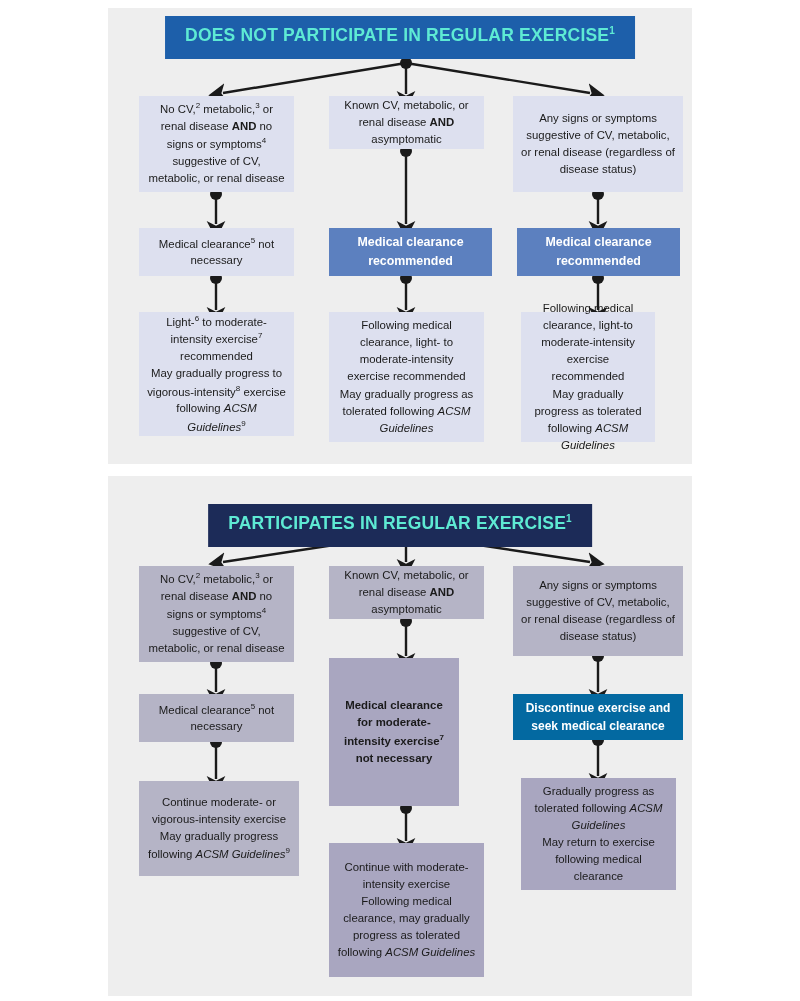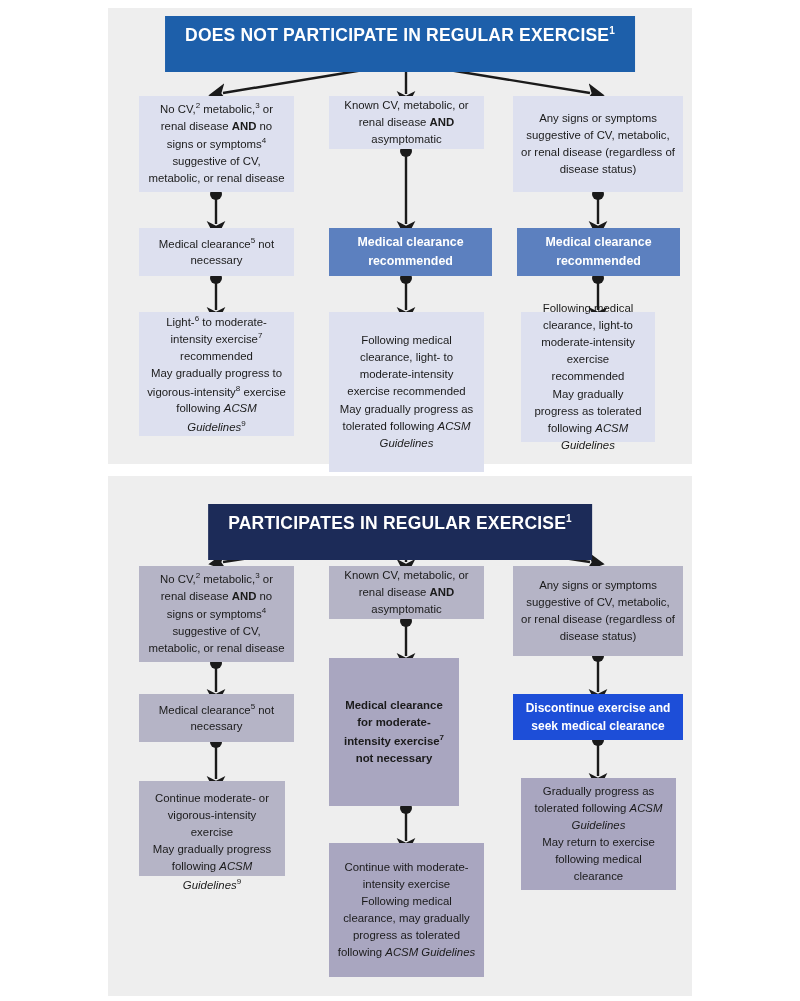--- a/index.html
+++ b/index.html
@@ -15,27 +15,27 @@
     left: 108px; width: 584px;
     background: #eeeeee;
   }
   #panel-no-exercise { top: 8px; height: 456px; }
   #panel-exercise   { top: 476px; height: 520px; }
 
   .banner {
     position: absolute;
     left: 50%;
     transform: translateX(-50%);
-    color: #ffffff;
+    color: #5eead4;
     text-align: center;
     font-weight: 700;
     font-size: 17.5px;
     letter-spacing: 0.2px;
     line-height: 1;
-    padding: 10px 20px 28px 20px;
+    padding: 10px 20px 15px 20px;
     white-space: nowrap;
   }
   #banner-a { background: #1d5faa; top: 16px; }
   #banner-b { background: #1c2b58; top: 504px; }
   .banner .sup { font-size: 10px; vertical-align: super; }
 
   
   .box {
     position: absolute;
     text-align: center;
@@ -50,21 +50,21 @@
   .box p { margin: 0; }
   .box p + p { }
   .box .sup { font-size: 8px; vertical-align: super; }
   .box .it { font-style: italic; }
   .box .bd { font-weight: 700; }
 
   .t-lavender { background: #dde0ef; }
   .t-blue     { background: #5c80bf; color:#ffffff; font-weight:700; font-size:12.4px; }
   .t-gray     { background: #b5b4c6; }
   .t-violet   { background: #a9a6c0; color:#1a1a1a; font-weight:700; }
-  .t-darkviolet{ background: #1d4ed8; color:#ffffff; font-weight:700; font-size:12px; }
+  .t-darkviolet{ background: #0369a1; color:#ffffff; font-weight:700; font-size:12px; }
 
   
   .wires { position:absolute; left:0; top:0; width:800px; height:1001px; pointer-events:none; }
 </style>
 </head>
 <body>
 
 <div class="page">
 
   <div class="panel" id="panel-no-exercise"></div>
@@ -137,21 +137,21 @@
   </div>
 
   <div class="box t-lavender" style="left:329px; top:96px; width:155px; height:53px;">
     <p>Known CV, metabolic, or renal disease <span class="bd">AND</span> asymptomatic</p>
   </div>
 
   <div class="box t-blue" style="left:329px; top:228px; width:163px; height:48px;">
     <p>Medical clearance recommended</p>
   </div>
 
-  <div class="box t-lavender" style="left:329px; top:312px; width:155px; height:160px;">
+  <div class="box t-lavender" style="left:329px; top:312px; width:155px; height:130px;">
     <p>Following medical clearance, light- to moderate-intensity exercise recommended</p>
     <p>May gradually progress as tolerated following <span class="it">ACSM Guidelines</span></p>
   </div>
 
   <div class="box t-lavender" style="left:513px; top:96px; width:170px; height:96px;">
     <p>Any signs or symptoms suggestive of CV, metabolic, or renal disease (regardless of disease status)</p>
   </div>
 
   <div class="box t-blue" style="left:517px; top:228px; width:163px; height:48px;">
     <p>Medical clearance recommended</p>
@@ -163,21 +163,21 @@
   </div>
 
   <div class="box t-gray" style="left:139px; top:566px; width:155px; height:96px;">
     <p>No CV,<span class="sup">2</span> metabolic,<span class="sup">3</span> or renal disease <span class="bd">AND</span> no signs or symptoms<span class="sup">4</span> suggestive of CV, metabolic, or renal disease</p>
   </div>
 
   <div class="box t-gray" style="left:139px; top:694px; width:155px; height:48px;">
     <p>Medical clearance<span class="sup">5</span> not necessary</p>
   </div>
 
-  <div class="box t-gray" style="left:139px; top:781px; width:146px; height:95px;justify-content:space-between;">
+  <div class="box t-gray" style="left:139px; top:781px; width:160px; height:95px;">
     <p>Continue moderate- or vigorous-intensity exercise</p>
     <p>May gradually progress following <span class="it">ACSM Guidelines</span><span class="sup">9</span></p>
   </div>
 
   <div class="box t-gray" style="left:329px; top:566px; width:155px; height:53px;">
     <p>Known CV, metabolic, or renal disease <span class="bd">AND</span> asymptomatic</p>
   </div>
 
   <div class="box t-violet" style="left:329px; top:658px; width:130px; height:148px; background:#a9a6c0;">
     <p>Medical clearance for moderate-intensity exercise<span class="sup">7</span> not necessary</p>

